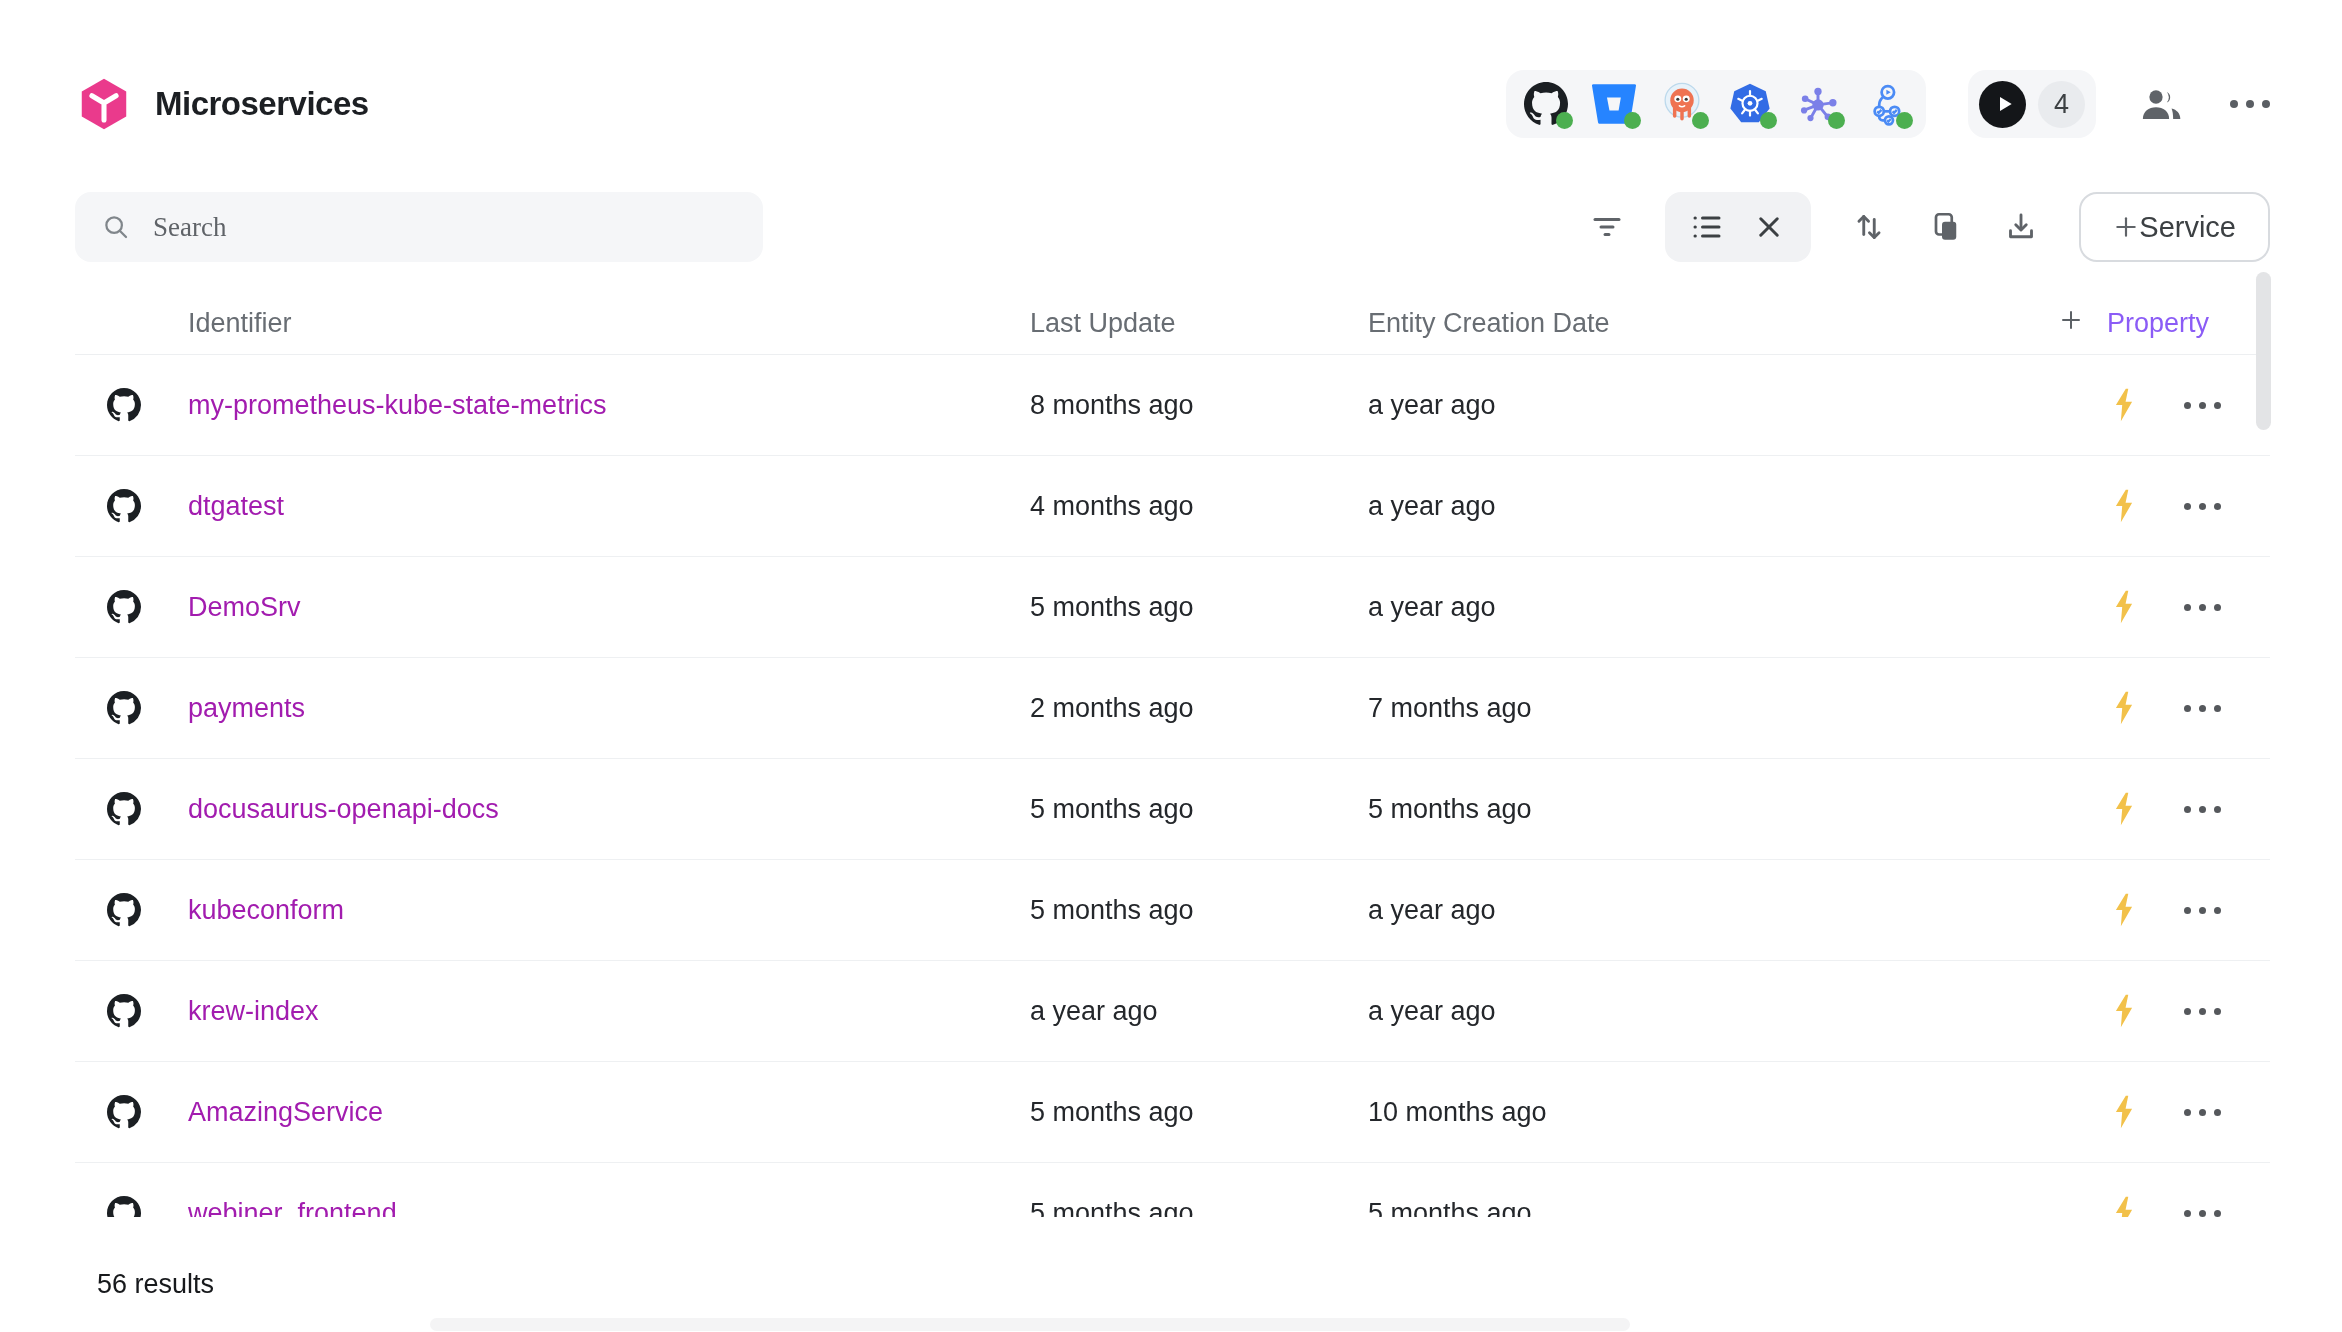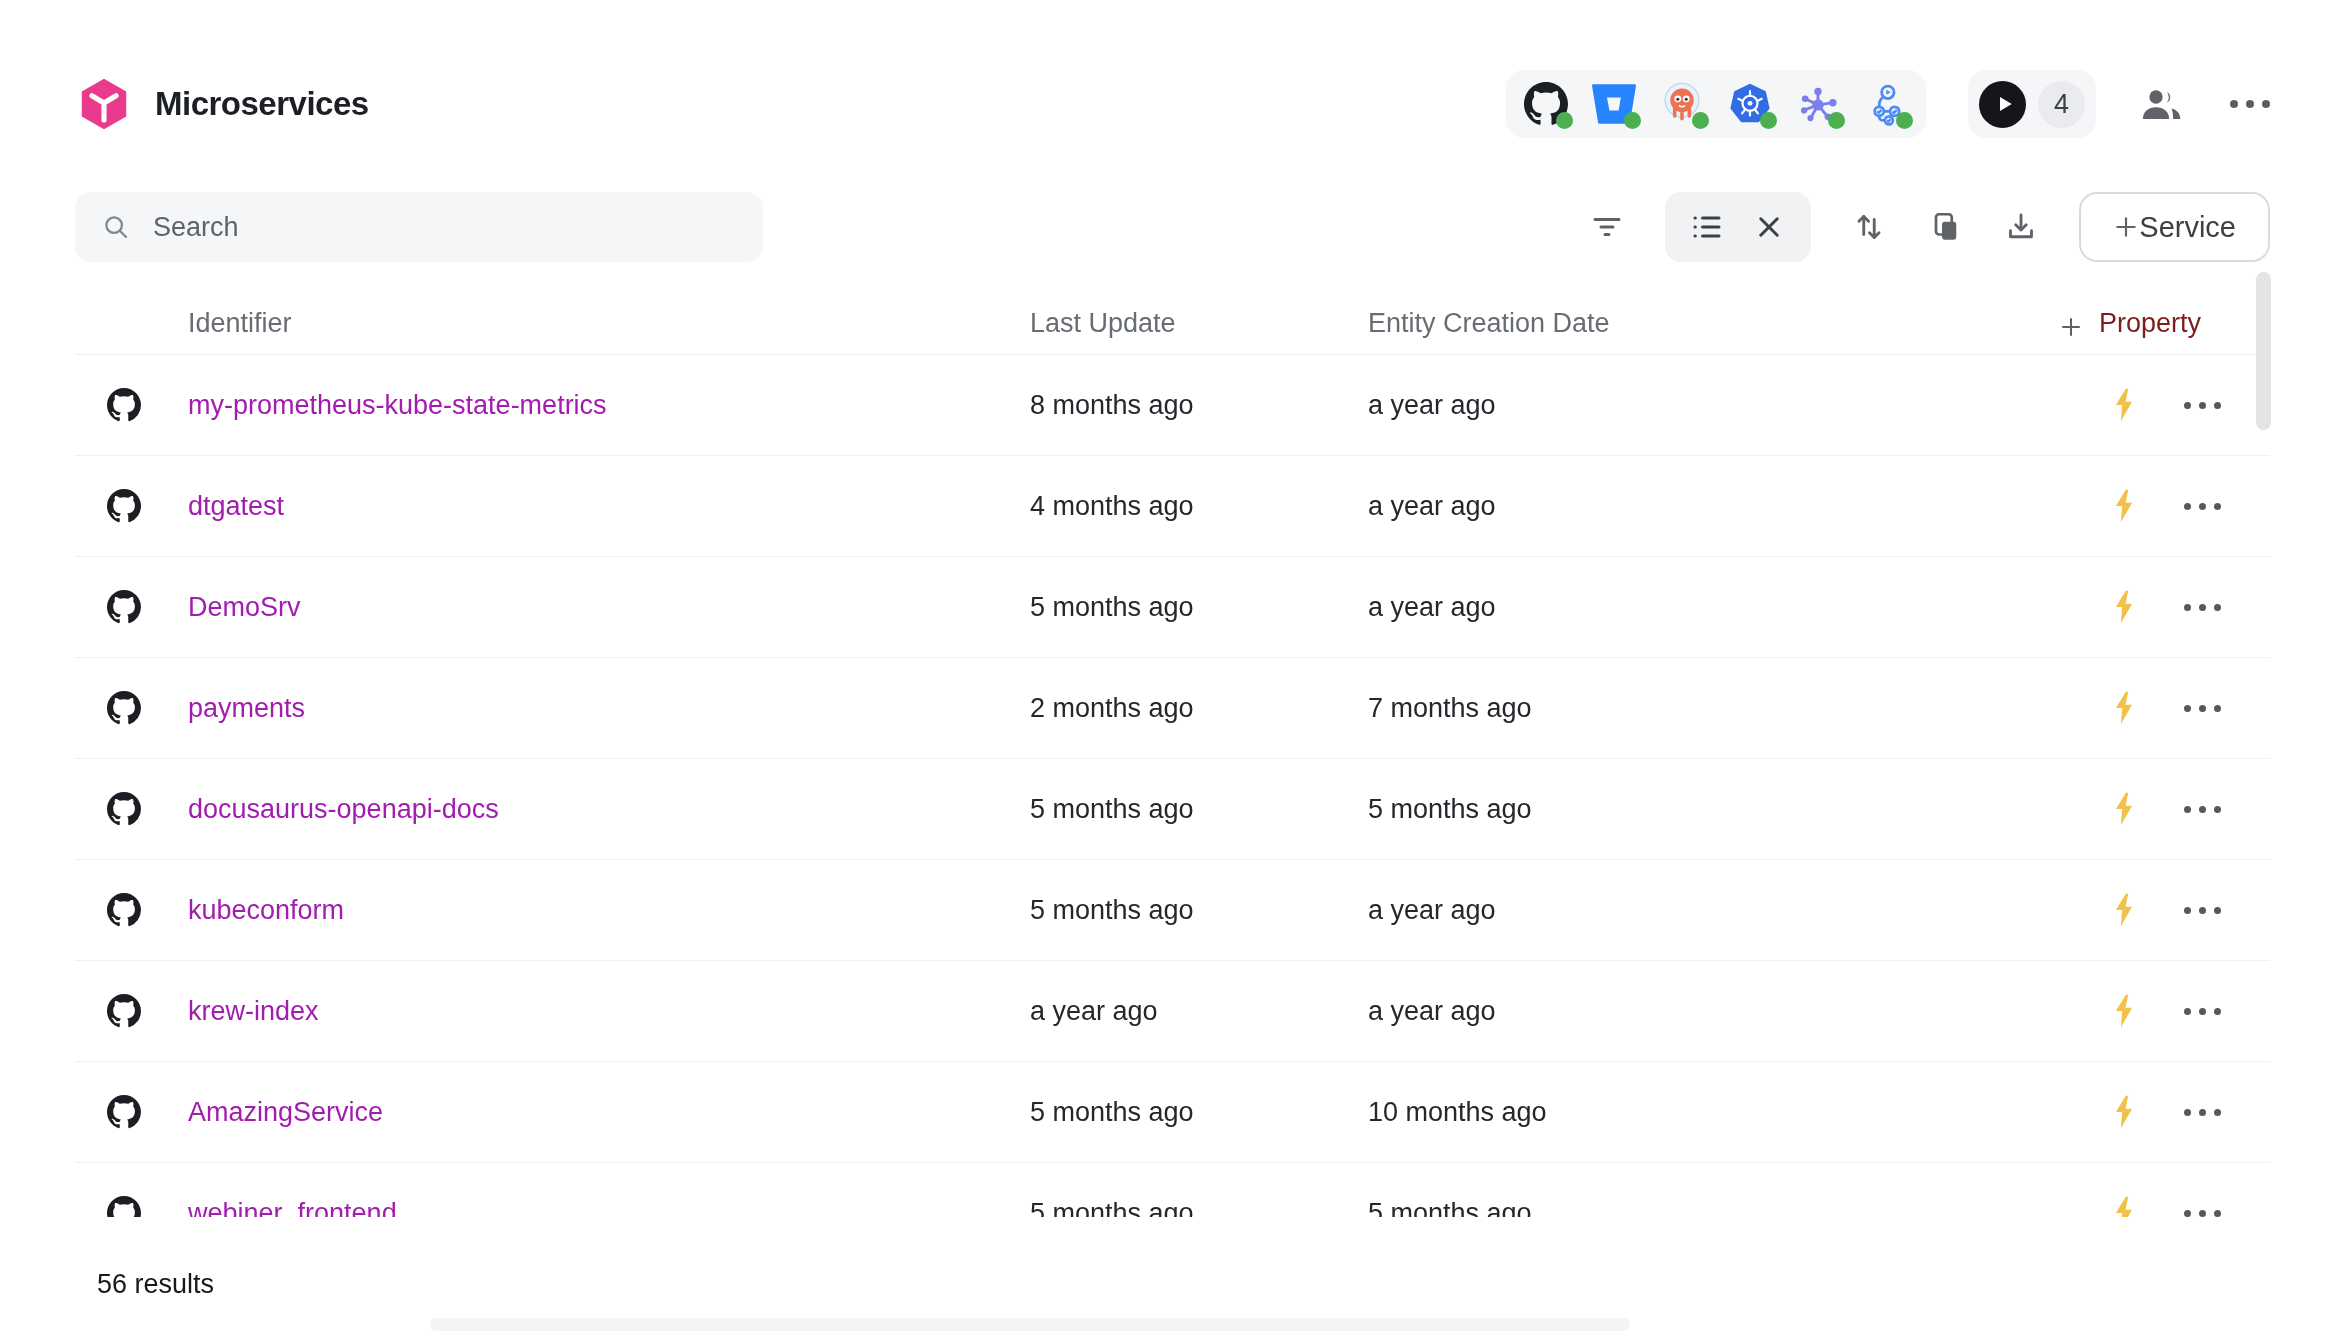--- a/index.html
+++ b/index.html
@@ -23,35 +23,35 @@
               display:flex;align-items:center;justify-content:center;font-size:27px;}
   .icon-btn{border:none;background:transparent;padding:0;display:flex;align-items:center;justify-content:center;cursor:pointer;}
   .people-btn svg{width:50px;height:42px;}
   .dots{display:flex;gap:8px;align-items:center;}
   .dots i{width:8px;height:8px;border-radius:50%;background:#5a5e63;display:block;}
 
   
   .controls{position:absolute;left:75px;right:72px;top:192px;height:70px;display:flex;align-items:center;}
   .search{width:688px;height:70px;background:#f5f6f8;border-radius:16px;display:flex;align-items:center;padding:0 26px;gap:20px;box-sizing:border-box;}
   .search svg{width:30px;height:30px;flex:none;}
-  .search input{border:none;background:transparent;outline:none;font-size:27px;color:#737373;width:100%;font-family:Liberation Sans, sans-serif;}
+  .search input{border:none;background:transparent;outline:none;font-size:27px;color:#737373;width:100%;font-family:Liberation Serif, serif;}
   .search input::placeholder{color:#5f6368;opacity:1;}
   .controls-right{margin-left:auto;display:flex;align-items:center;gap:40px;}
   .tool-icon svg{width:36px;height:36px;display:block;}
   .view-pill{background:#f1f2f4;border-radius:16px;height:70px;padding:0 24px;display:flex;align-items:center;gap:26px;}
   .service-btn{height:70px;border:2px solid #d8dbdf;border-radius:18px;background:#fff;display:flex;align-items:center;
                padding:0 32px;font-size:29px;color:#3c4043;cursor:pointer;font-family:"Liberation Sans",sans-serif;}
   .plus-glyph{width:26px;height:26px;}
 
   
   .table{position:absolute;left:75px;right:72px;top:292px;}
   .grid-row{display:grid;grid-template-columns:83px 842px 338px 1fr 70px 86px;
             padding-left:30px;padding-right:25px;align-items:center;}
   .thead{height:62px;border-bottom:1px solid #edeff1;color:#686d73;font-size:27px;}
-  .thead .prop-cell{grid-column:5/7;display:flex;align-items:flex-end;gap:16px;color:#7f1d1d;transform:translateX(-30px);cursor:pointer;}
+  .thead .prop-cell{grid-column:5/7;display:flex;align-items:flex-start;gap:24px;color:#8b5cf6;transform:translateX(-30px);cursor:pointer;}
   .prop-cell svg{width:24px;height:24px;}
   .tbody{height:862px;overflow:hidden;}
   .row{height:100px;border-bottom:1px solid #eef0f2;background:#fff;}
   .cell{font-size:27px;color:#24272b;}
   .cell-icon{justify-self:start;margin-left:2px;width:34px;height:34px;}
   .cell-icon svg{width:34px;height:34px;display:block;}
   .id-link{font-size:27px;color:#a21caf;text-decoration:none;cursor:pointer;}
   .cell-bolt{justify-self:center;width:28px;height:36px;cursor:pointer;}
   .cell-bolt svg{width:28px;height:36px;display:block;}
   .row-menu{border:none;background:transparent;justify-self:center;cursor:pointer;padding:8px;}

